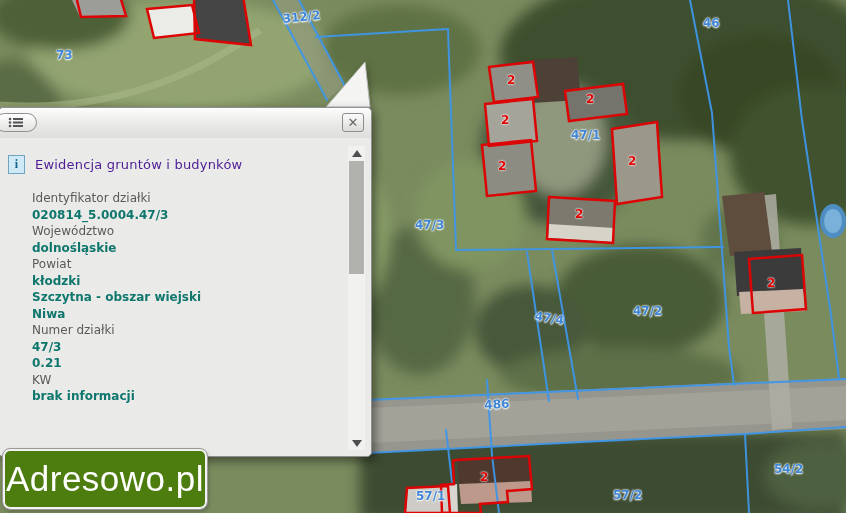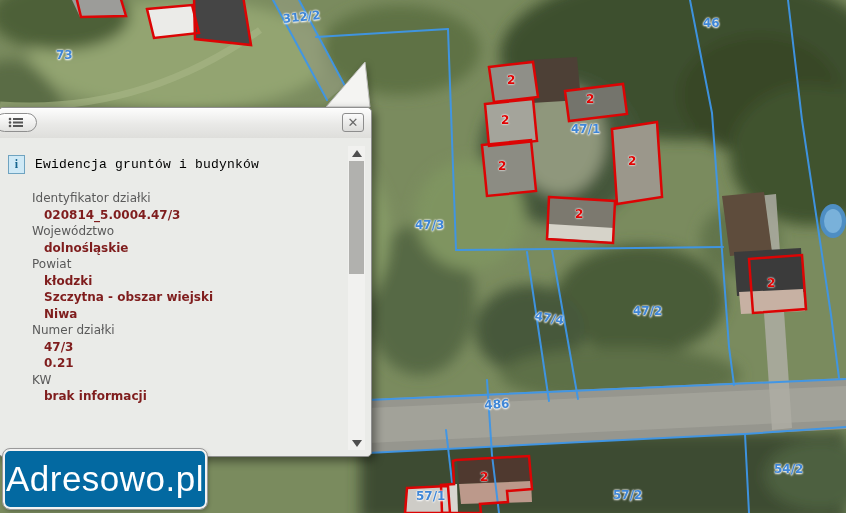--- a/index.html
+++ b/index.html
@@ -29,37 +29,37 @@
   .btn-close{position:absolute;right:7px;top:5px;width:22px;height:19px;
              border:1px solid #8d8d8d;border-radius:3px;color:#6a6a6a;
              background:linear-gradient(#fbfbfb,#dcdcda);font:13px/17px "DejaVu Sans",sans-serif;
              display:flex;align-items:center;justify-content:center;padding:0;cursor:pointer;}
   .panel-body{position:absolute;left:0;right:0;top:30px;bottom:0;background:#eaebe8;
               border-radius:0 0 5px 5px;}
   .info-row{position:absolute;left:9px;top:17px;display:flex;align-items:center;gap:10px;}
   .info-ic{width:15px;height:17px;background:#cfe9f6;border:1px solid #6fa3c0;
            color:#17658f;font:bold 12px "Liberation Serif",serif;
            display:flex;align-items:center;justify-content:center;}
-  .info-title{color:#000000;font-size:13px;letter-spacing:.2px;font-family:Liberation Mono, monospace;}
+  .info-title{color:#4c1d95;font-size:13px;letter-spacing:.2px;}
   .fields{position:absolute;left:33px;top:52px;width:300px;font-size:12px;
           line-height:16.5px;color:#5a5a5a;}
-  .fvalue{font-weight:bold;color:#7f1d1d;margin-left:12px;}
+  .fvalue{font-weight:bold;color:#0f766e;}
   
   .sb{position:absolute;top:8px;bottom:6px;right:6px;width:17px;background:#f1f1ef;}
   .sb-up,.sb-down{position:absolute;left:0;right:0;height:14px;display:flex;
                   align-items:center;justify-content:center;cursor:pointer;}
   .sb-up{top:0;} .sb-down{bottom:0;}
   .tri-up{width:0;height:0;border-left:5px solid transparent;border-right:5px solid transparent;
           border-bottom:7px solid #4f4f4f;}
   .tri-down{width:0;height:0;border-left:5px solid transparent;border-right:5px solid transparent;
             border-top:7px solid #4f4f4f;}
   .sb-thumb{position:absolute;left:1px;right:1px;top:15px;height:113px;background:#b1b1ae;cursor:grab;}
   
   .watermark{position:absolute;left:3px;top:449px;width:200px;height:56px;
-             background:#0369a1;border:2px solid #f2f2f2;outline:1px solid #9a9a9a;
+             background:#4d7c0f;border:2px solid #f2f2f2;outline:1px solid #9a9a9a;
              border-radius:7px;display:flex;align-items:center;justify-content:center;
              box-shadow:1px 2px 4px rgba(0,0,0,.3);cursor:pointer;}
   .watermark span{color:#fff;font:35px "Liberation Sans",sans-serif;letter-spacing:.5px;}
 </style>
 </head>
 <body>
 
 <div class="stage">
 
   <svg class="mapbg" width="846" height="513" viewBox="0 0 846 513">
@@ -149,21 +149,21 @@
       <polygon points="549,197 615,201 613,243 547,239"></polygon>
       <polygon points="749,259 802,255 806,309 753,313"></polygon>
       <polygon points="456,460 529,456 532,489 507,491 508,502 480,504 481,513 442,513 441,485 454,484 453,461"></polygon>
       <polygon points="407,488 448,486 450,513 405,513"></polygon>
     </g>
   </svg>
 
   <span class="plabel" style="left:56px;top:48px">73</span>
   <span class="plabel" style="left:282px;top:12px;transform:rotate(-6deg)">312/2</span>
   <span class="plabel" style="left:703px;top:16px">46</span>
-  <span class="plabel" style="left:571px;top:122px">47/1</span>
+  <span class="plabel" style="left:571px;top:128px">47/1</span>
   <span class="plabel" style="left:415px;top:218px">47/3</span>
   <span class="plabel" style="left:536px;top:309px;transform:rotate(9deg)">47/4</span>
   <span class="plabel" style="left:633px;top:304px">47/2</span>
   <span class="plabel" style="left:484px;top:398px;transform:rotate(-3deg)">486</span>
   <span class="plabel" style="left:416px;top:489px">57/1</span>
   <span class="plabel" style="left:613px;top:488px">57/2</span>
   <span class="plabel" style="left:774px;top:462px">54/2</span>
 
   <span class="blabel" style="left:507px;top:73px">2</span>
   <span class="blabel" style="left:501px;top:113px">2</span>

